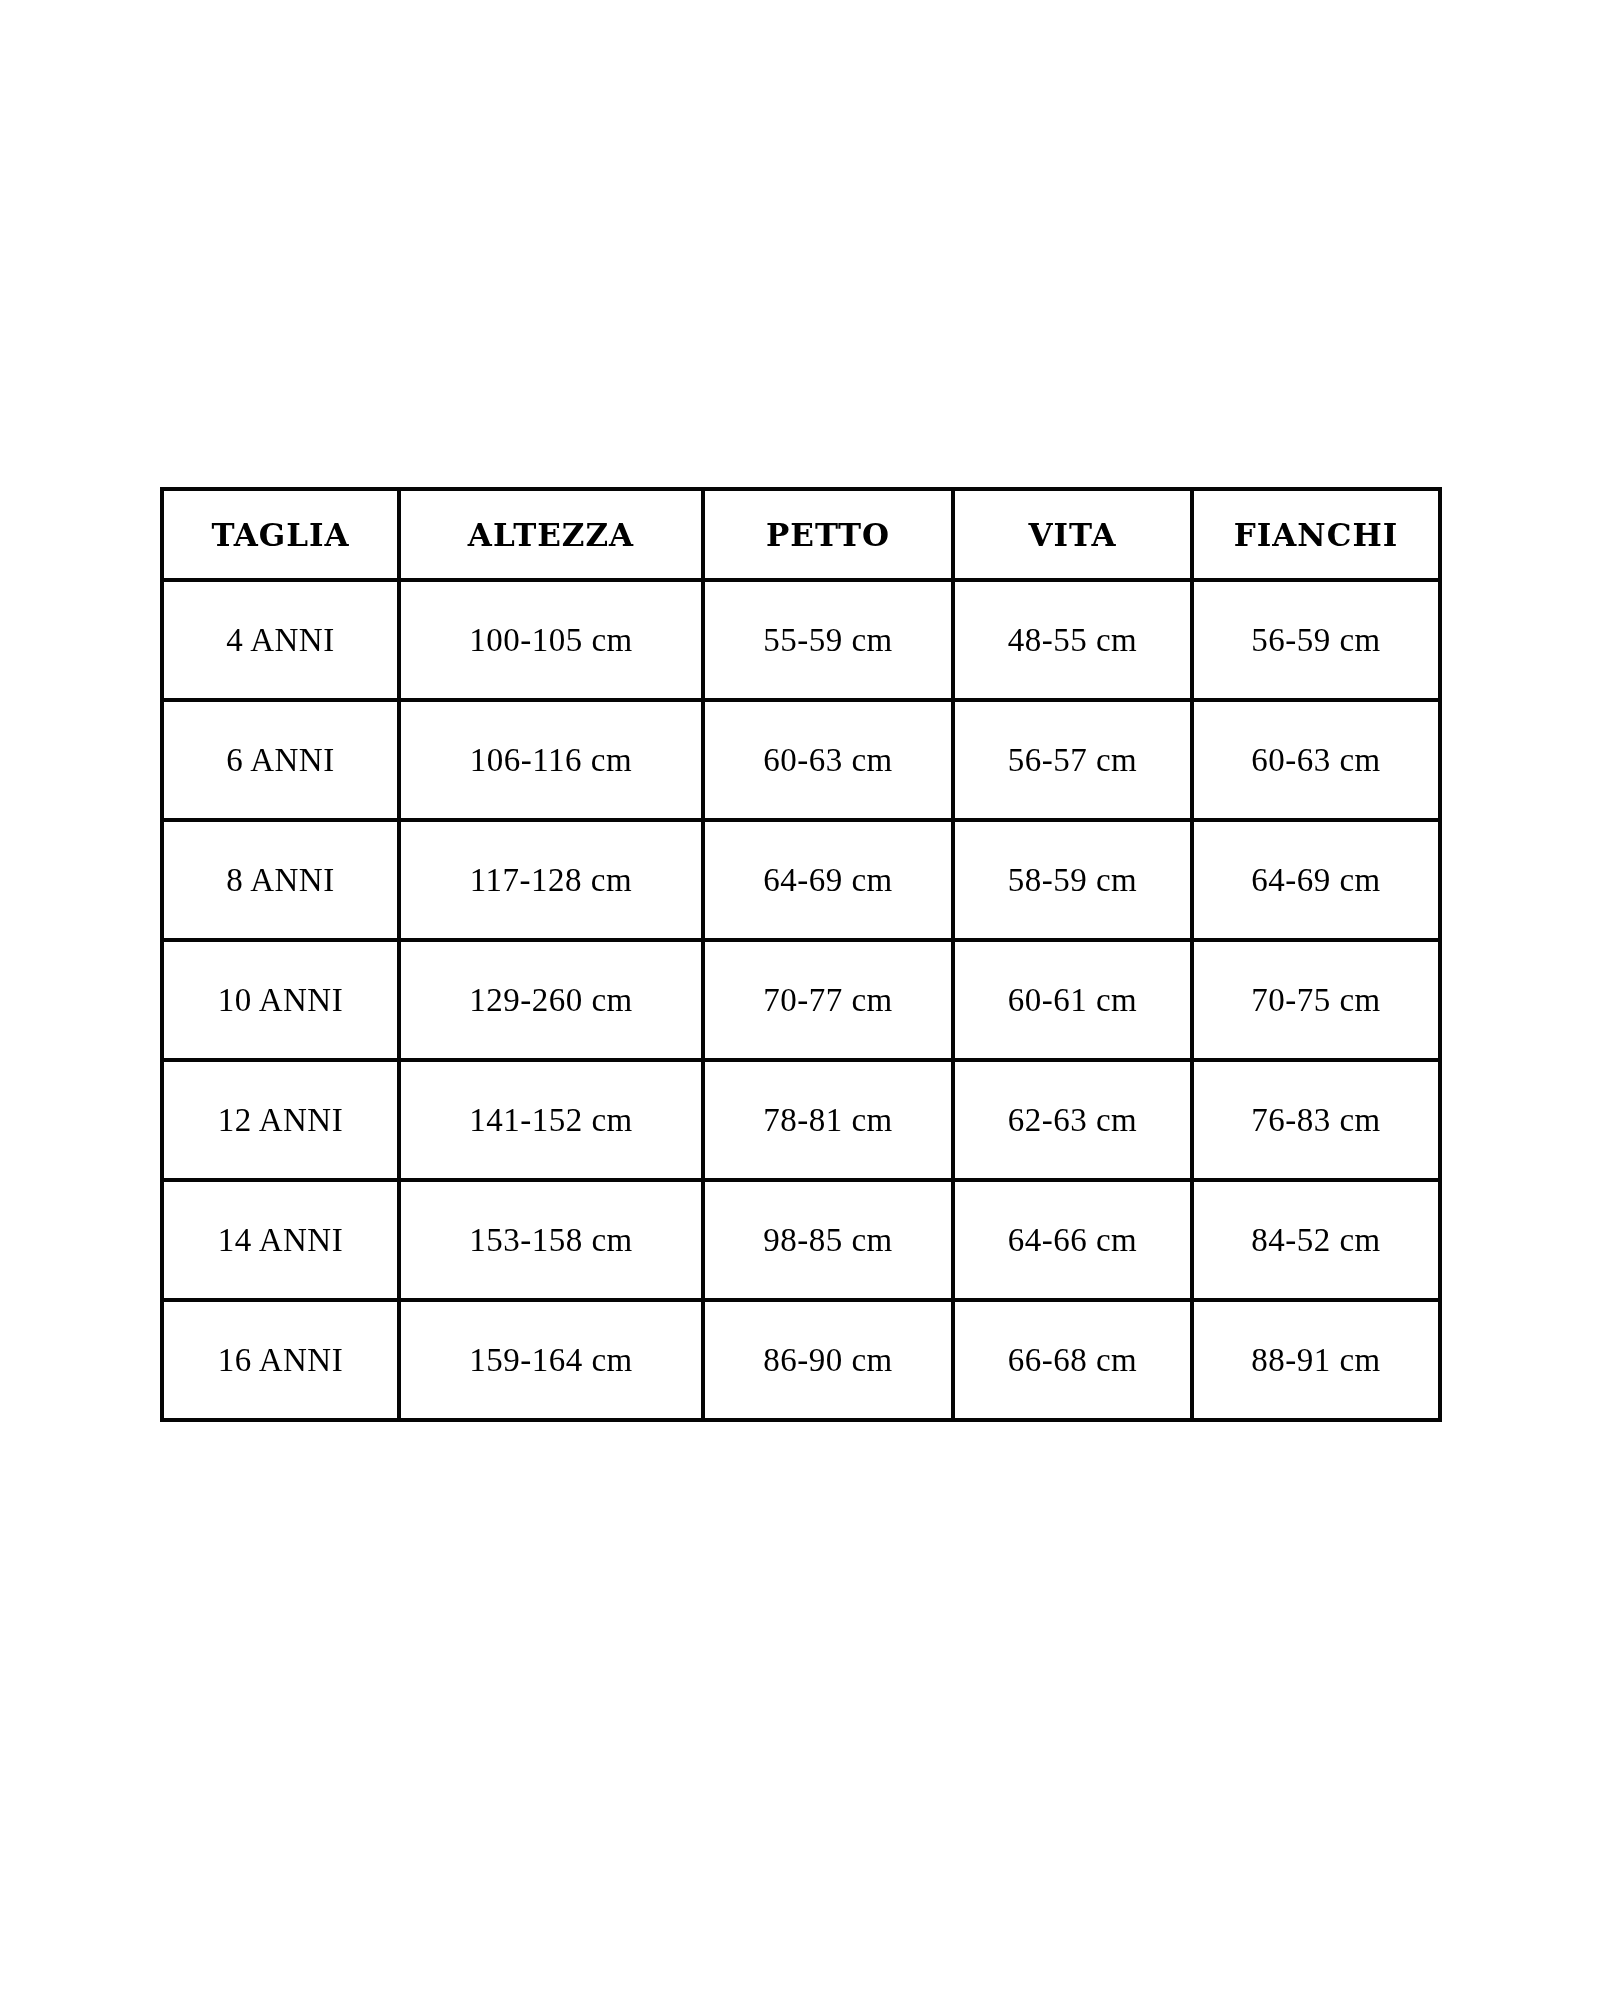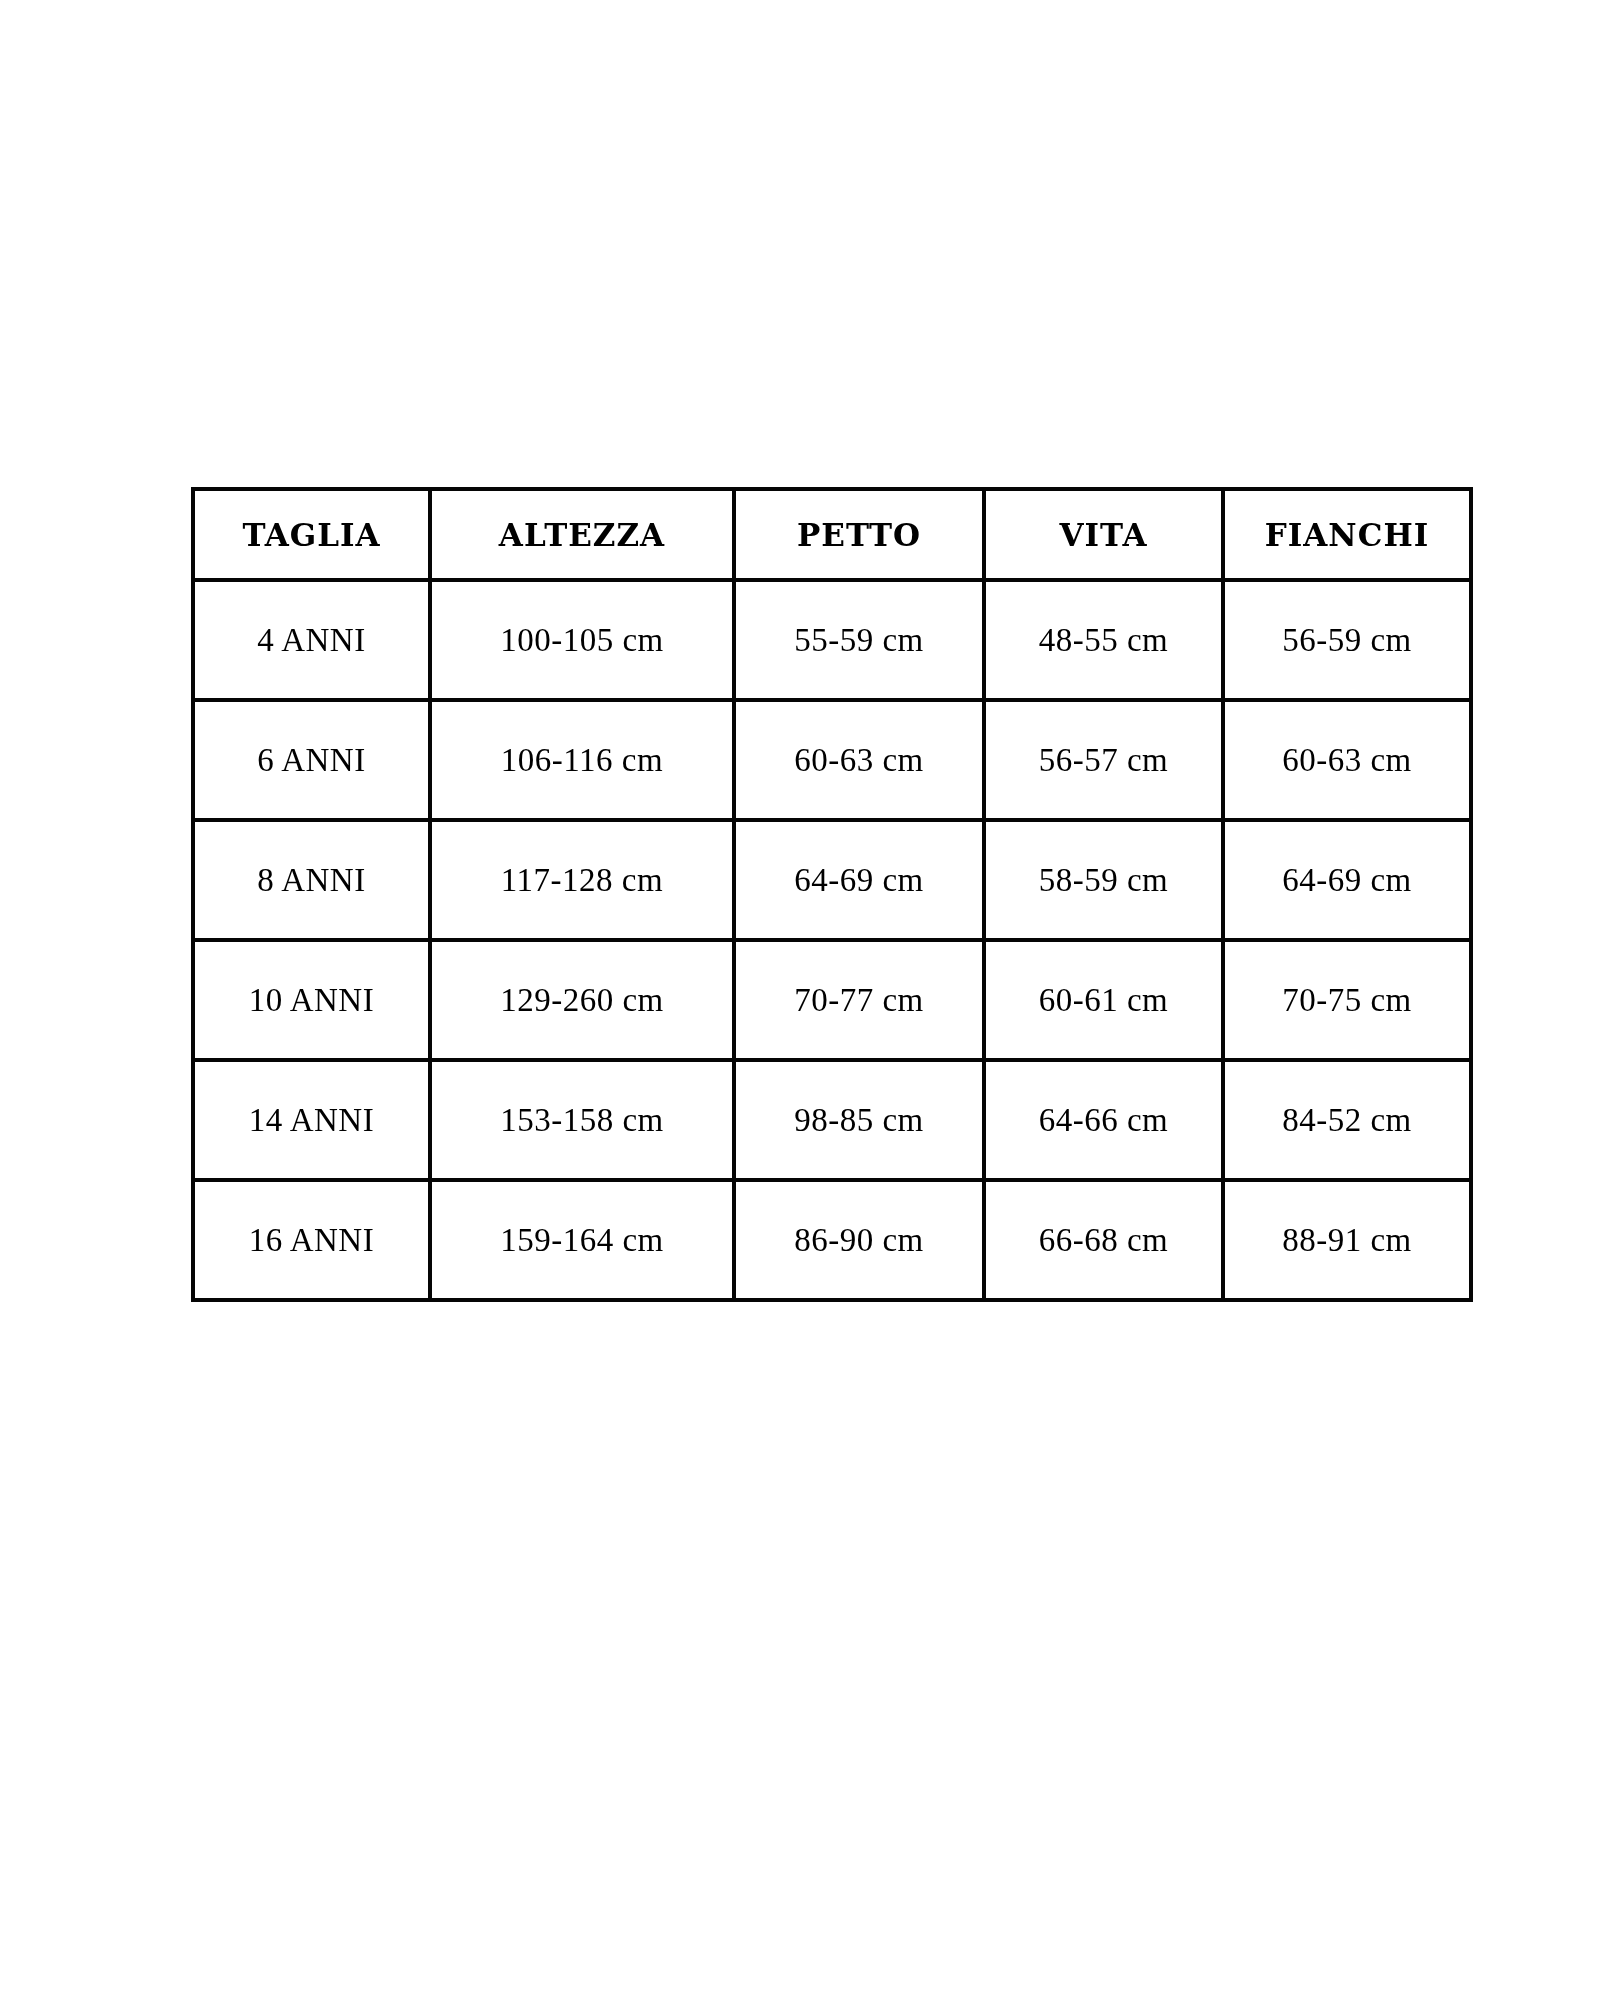--- a/index.html
+++ b/index.html
@@ -19,21 +19,20 @@
   .table-wrap {
     position: absolute;
     left: 160px;
     top: 487px;
   }
   table.size-table {
     border-collapse: collapse;
     table-layout: fixed;
     width: 1278px;
     background: #ffffff;
-    margin-left: 31px;
   }
   table.size-table th,
   table.size-table td {
     border: 4px solid #050505;
     text-align: center;
     vertical-align: middle;
     padding: 0;
     overflow: hidden;
     white-space: nowrap;
   }
@@ -97,20 +96,27 @@
           <td>64-69 cm</td>
         </tr>
         <tr>
           <td>10 ANNI</td>
           <td>129-260 cm</td>
           <td>70-77 cm</td>
           <td>60-61 cm</td>
           <td>70-75 cm</td>
         </tr>
         <tr>
+          <td>12 ANNI</td>
+          <td>141-152 cm</td>
+          <td>78-81 cm</td>
+          <td>62-63 cm</td>
+          <td>76-83 cm</td>
+        </tr>
+        <tr>
           <td>14 ANNI</td>
           <td>153-158 cm</td>
           <td>98-85 cm</td>
           <td>64-66 cm</td>
           <td>84-52 cm</td>
         </tr>
         <tr>
           <td>16 ANNI</td>
           <td>159-164 cm</td>
           <td>86-90 cm</td>

